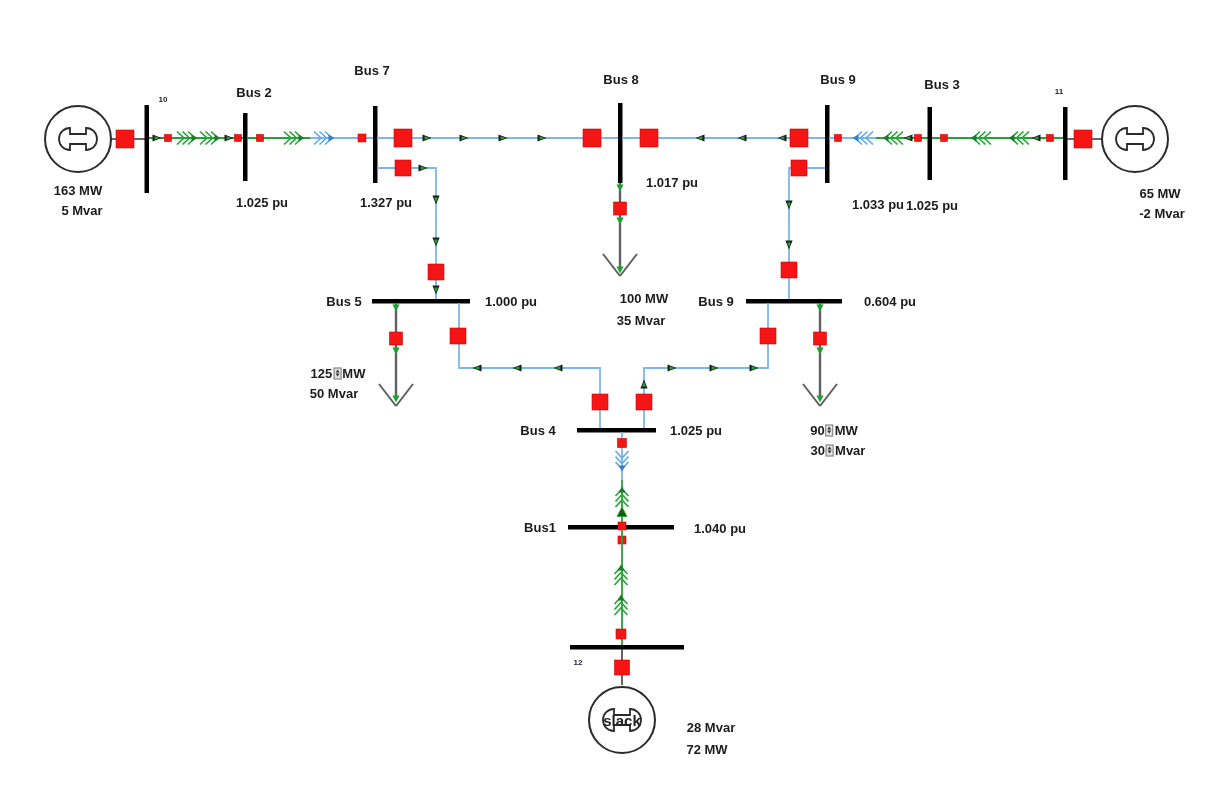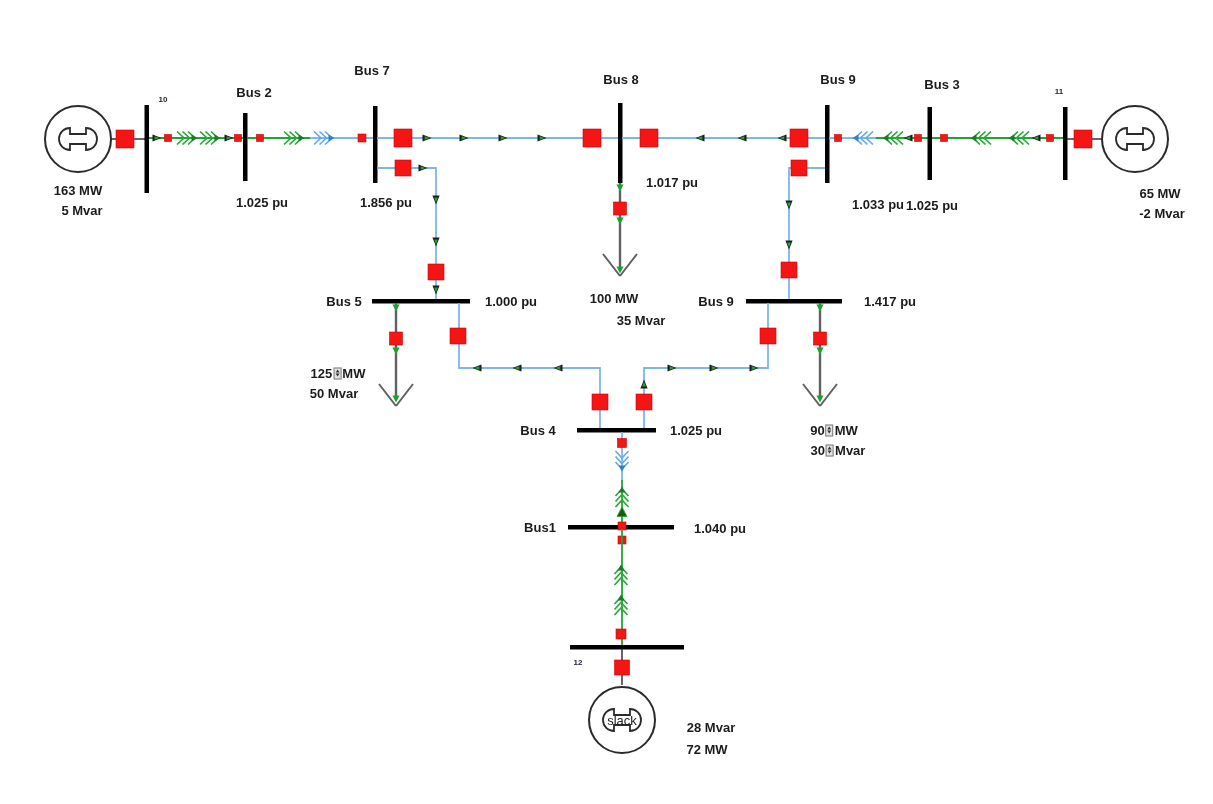--- a/index.html
+++ b/index.html
@@ -27,22 +27,22 @@
     transform:translate(-50%,-50%);
     font-weight:bold;
     font-size:8px;
     color:#223;
     white-space:nowrap;
     line-height:1;
   }
   .lbl-slack{
     position:absolute;
     transform:translate(-50%,-50%);
-    font-weight:normal;
-    font-size:13px;
+    font-weight:bold;
+    font-size:15px;
     color:#222;
     white-space:nowrap;
     line-height:1;
   }
   .spin{
     display:inline-block;
     width:8px;height:12px;
     border:1px solid #7a7a7a;
     background:#e3e3e3;
     box-sizing:border-box;
@@ -230,40 +230,40 @@
   <rect x="570" y="645" width="114" height="4.5" fill="#000"></rect>
   <line x1="622" y1="649" x2="622" y2="685" stroke="#333" stroke-width="1.5"></line>
   <rect class="bk" x="614.5" y="660" width="15" height="15"></rect>
   <use href="#genSym" x="622" y="720"></use>
 </svg>
 
   <div class="lbl-sm" style="left:163px;top:100px">10</div>
   <div class="lbl" style="left:254px;top:92px">Bus 2</div>
   <div class="lbl" style="left:262px;top:202px">1.025 pu</div>
   <div class="lbl" style="left:372px;top:70px">Bus 7</div>
-  <div class="lbl" style="left:386px;top:202px">1.856 pu</div>
+  <div class="lbl" style="left:386px;top:202px">1.327 pu</div>
   <div class="lbl" style="left:621px;top:79px">Bus 8</div>
   <div class="lbl" style="left:672px;top:182px">1.017 pu</div>
   <div class="lbl" style="left:838px;top:79px">Bus 9</div>
   <div class="lbl" style="left:878px;top:204px">1.033 pu</div>
   <div class="lbl" style="left:942px;top:84px">Bus 3</div>
   <div class="lbl" style="left:932px;top:205px">1.025 pu</div>
   <div class="lbl-sm" style="left:1059px;top:92px">11</div>
 
   <div class="lbl" style="left:78px;top:190px">163 MW</div>
   <div class="lbl" style="left:82px;top:210px">5 Mvar</div>
   <div class="lbl" style="left:1160px;top:193px">65 MW</div>
   <div class="lbl" style="left:1162px;top:213px">-2 Mvar</div>
 
   <div class="lbl" style="left:344px;top:301px">Bus 5</div>
   <div class="lbl" style="left:511px;top:301px">1.000 pu</div>
   <div class="lbl" style="left:716px;top:301px">Bus 9</div>
-  <div class="lbl" style="left:890px;top:301px">1.417 pu</div>
-
-  <div class="lbl" style="left:614px;top:298px">100 MW</div>
+  <div class="lbl" style="left:890px;top:301px">0.604 pu</div>
+
+  <div class="lbl" style="left:644px;top:298px">100 MW</div>
   <div class="lbl" style="left:641px;top:320px">35 Mvar</div>
 
   <div class="lbl" style="left:338px;top:373px">
       <span>125</span>
       <span class="spin"></span>
       <span>MW</span>
     </div>
   <div class="lbl" style="left:334px;top:393px">50 Mvar</div>
 
   <div class="lbl" style="left:834px;top:430px">

